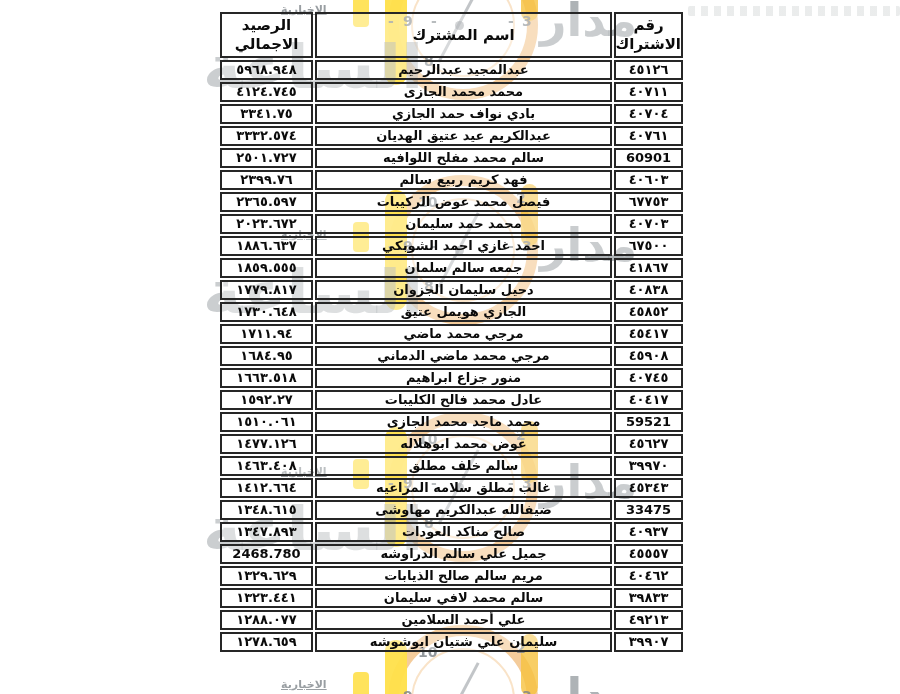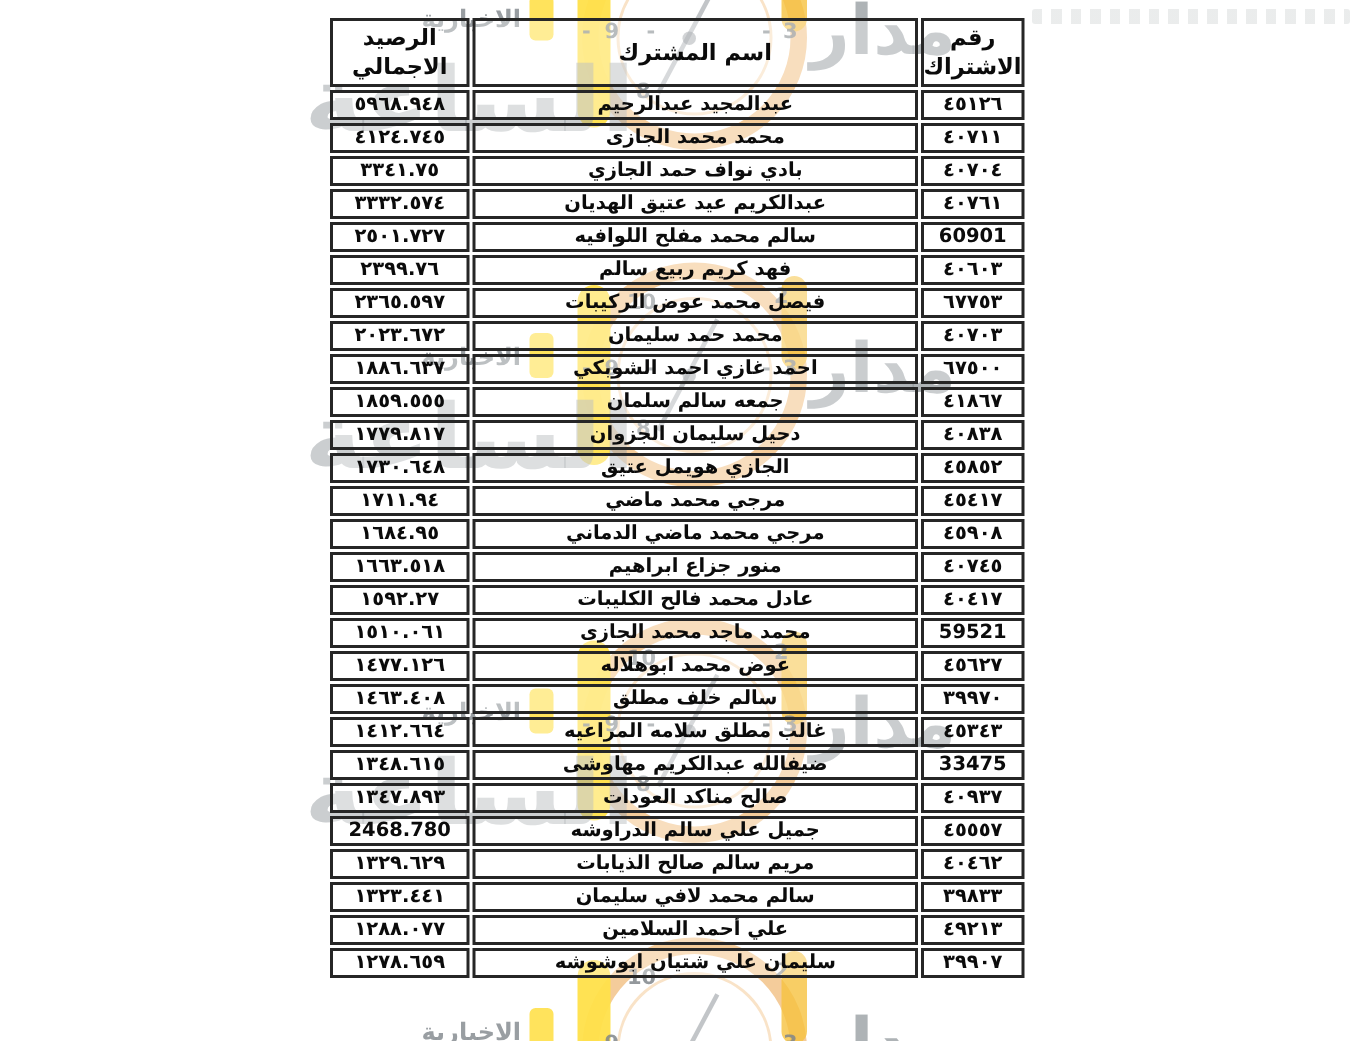--- a/index.html
+++ b/index.html
@@ -116,25 +116,26 @@
     font-size: 60px;
     font-weight: 700;
     color: rgba(152, 158, 162, 0.50);
     direction: rtl;
     white-space: nowrap;
     line-height: 1;
     transform: scaleX(1.08);
   }
   .wm .brand-small {
     position: absolute; left: 56px; top: 78px;
-    font-size: 16px;
+    font-size: 11px;
     font-weight: 700;
     color: rgba(135, 141, 146, 0.85);
     direction: rtl;
     white-space: nowrap;
+    text-decoration: underline;
   }
   .wm .hl-pill {
     position: absolute; left: 128px; top: 72px;
     width: 16px; height: 30px;
     background: #ffe04a;
     border-radius: 4px;
     opacity: 0.9;
   }
 
   

